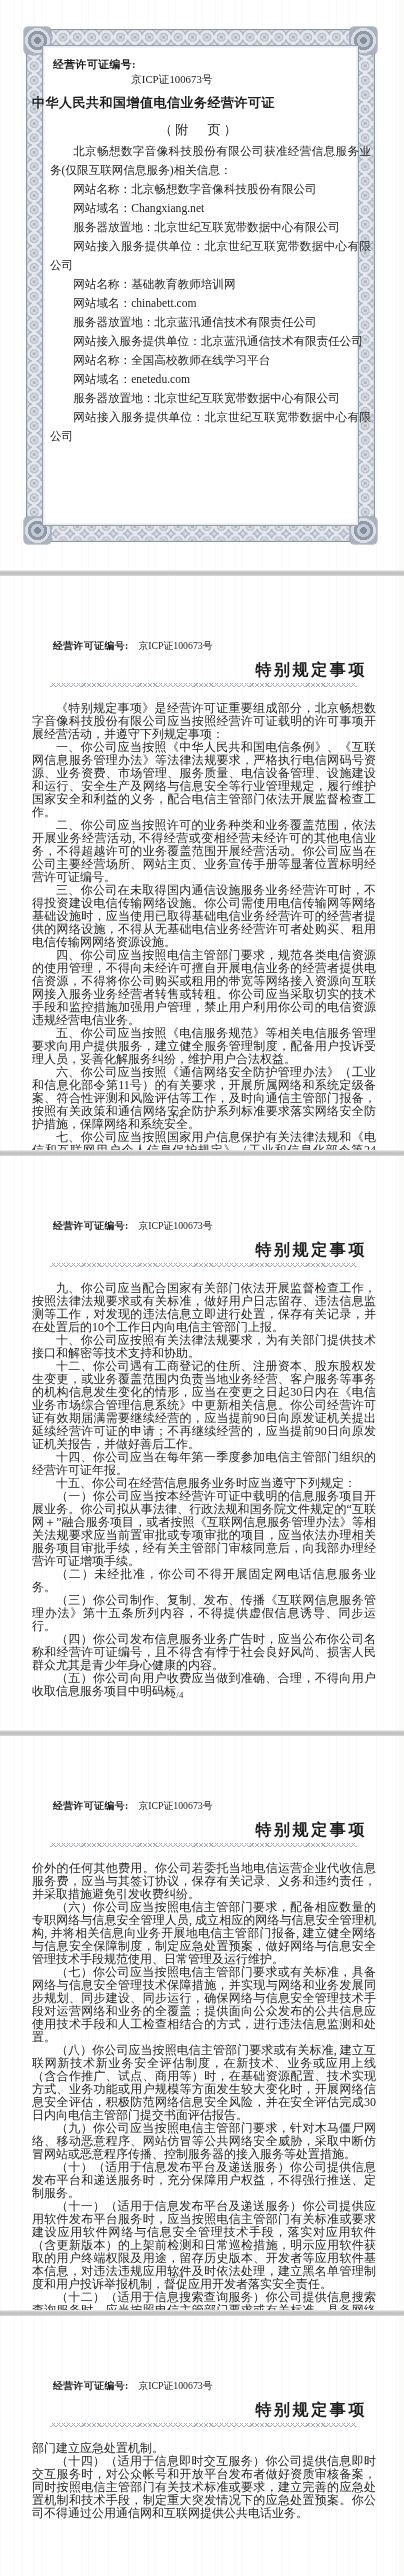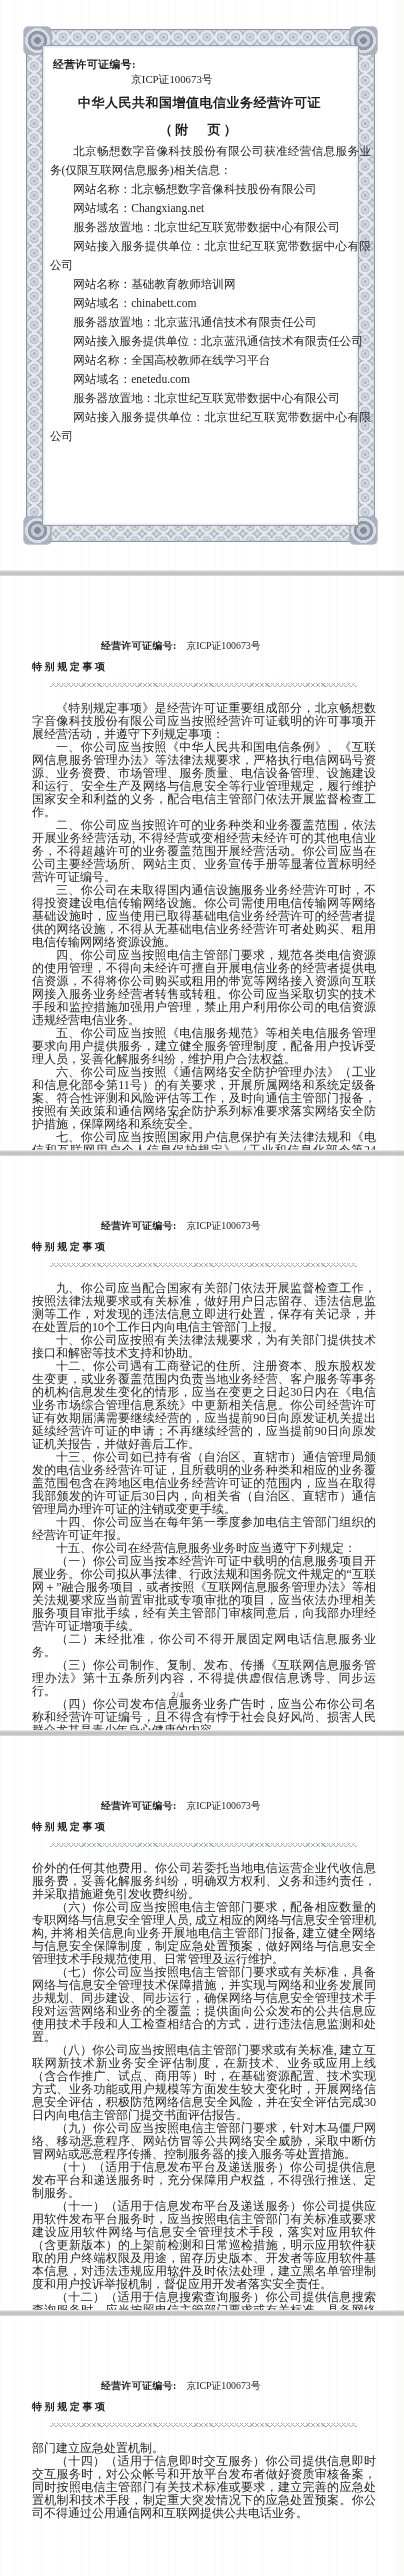--- a/index.html
+++ b/index.html
@@ -19,34 +19,34 @@
      background-size:14.4px 14.4px;
      box-shadow:inset 0 0 0 0.5px #c6cbd4;}
   .cert-inner{position:absolute;inset:15px;background:#fff;border:1px solid #98a0ae;
      box-shadow:0 0 0 1.5px #e7eaee inset;}
   .cert-corner{position:absolute;width:27px;height:27px;border-radius:4.1px;
      background:radial-gradient(circle at 50% 50%,#848d9d 0 3.6px,#c3c9d3 3.6px 6.7px,#9099a8 6.7px 9.8px,#dadde3 9.8px 12.4px,#aab2bf 12.4px 13.4px);
      box-shadow:0 0 0 0.5px #8f97a5;}
   .cc-tl{left:-3.1px;top:-3.1px}.cc-tr{right:-3.1px;top:-3.1px}.cc-bl{left:-3.1px;bottom:-3.1px}.cc-br{right:-3.1px;bottom:-3.1px}
   .cert-hdr-label{position:absolute;left:52px;top:58px;font-size:10.8px;font-weight:600;letter-spacing:0.5px;}
   .cert-hdr-no{position:absolute;left:130px;top:73px;font-size:10.8px;}
-  .cert-title{position:absolute;left:31px;right:31px;top:94px;text-align:center;
+  .cert-title{position:absolute;left:31px;right:31px;top:94px;
      font-size:13px;font-weight:700;letter-spacing:0.5px;}
   .cert-subtitle{position:absolute;left:31px;right:31px;top:121px;text-align:center;
-     font-size:13px;font-weight:700;letter-spacing:3.1px;}
+     font-size:13px;font-weight:400;letter-spacing:3.1px;}
   .cert-body{position:absolute;left:49px;top:142px;width:321px;
      font-size:11.6px;line-height:19px;text-align:justify;}
   .cert-body p{margin:0;text-indent:2em;}
 
   
-  .prov-hdr{position:absolute;left:52px;top:66px;font-size:9.8px;white-space:nowrap;margin-left:48px;}
+  .prov-hdr{position:absolute;left:52px;top:66px;font-size:9.8px;white-space:nowrap;}
   .prov-hdr .lbl{font-weight:700;letter-spacing:0.5px;}
   .prov-hdr .num{margin-left:7.2px;font-weight:400;}
-  .prov-title{position:absolute;left:31px;right:31px;top:86px;text-align:left;
-     font-size:10px;font-weight:700;letter-spacing:2.6px;}
+  .prov-title{position:absolute;left:31px;right:31px;top:86px;text-align:right;
+     font-size:16px;font-weight:700;letter-spacing:2.6px;}
   .zigzag{position:absolute;left:49px;top:109px;width:307px;height:4.1px;opacity:.85;
      background:
        repeating-linear-gradient(45deg,#9aa1ab 0 0.8px,transparent 0.8px 3.6px),
        repeating-linear-gradient(-45deg,#9aa1ab 0 0.8px,transparent 0.8px 3.6px);}
   .prov-body{position:absolute;left:31px;top:128px;width:344px;
      font-size:12px;line-height:13px;text-align:justify;}
   .prov-par{margin:0;text-indent:2em;}
   .prov-par.cont{text-indent:0;}
   .page-number{position:absolute;left:121px;width:62px;bottom:30px;text-align:right;
      font-size:8.8px;color:#2c2c2c;letter-spacing:0.5px;}
@@ -130,41 +130,40 @@
     <div class="prov-hdr">
       <span class="lbl">经营许可证编号:</span>
       <span class="num">京ICP证100673号</span>
     </div>
     <div class="prov-title">特别规定事项</div>
     <div class="zigzag"></div>
     <div class="prov-body">
         <p class="prov-par">九、你公司应当配合国家有关部门依法开展监督检查工作，按照法律法规要求或有关标准，做好用户日志留存、违法信息监测等工作，对发现的违法信息立即进行处置，保存有关记录，并在处置后的10个工作日内向电信主管部门上报。</p>
         <p class="prov-par">十、你公司应按照有关法律法规要求，为有关部门提供技术接口和解密等技术支持和协助。</p>
         <p class="prov-par">十二、你公司遇有工商登记的住所、注册资本、股东股权发生变更，或业务覆盖范围内负责当地业务经营、客户服务等事务的机构信息发生变化的情形，应当在变更之日起30日内在《电信业务市场综合管理信息系统》中更新相关信息。你公司经营许可证有效期届满需要继续经营的，应当提前90日向原发证机关提出延续经营许可证的申请；不再继续经营的，应当提前90日向原发证机关报告，并做好善后工作。</p>
-        <p class="prov-par">十三、你公司如已持有省（自治区、直辖市）通信管理局颁发的电信业务经营许可证，且所载明的业务种类和相应的业务覆盖范围包含在跨地区电信业务经营许可证的范围内，应当在取得我部颁发的许可证后30日内，向相关省（自治区、直辖市）通信管理局办理许可证的注销或变更手续。</p>
         <p class="prov-par">十四、你公司应当在每年第一季度参加电信主管部门组织的经营许可证年报。</p>
         <p class="prov-par">十五、你公司在经营信息服务业务时应当遵守下列规定：</p>
         <p class="prov-par">（一）你公司应当按本经营许可证中载明的信息服务项目开展业务。你公司拟从事法律、行政法规和国务院文件规定的“互联网＋”融合服务项目，或者按照《互联网信息服务管理办法》等相关法规要求应当前置审批或专项审批的项目，应当依法办理相关服务项目审批手续，经有关主管部门审核同意后，向我部办理经营许可证增项手续。</p>
         <p class="prov-par">（二）未经批准，你公司不得开展固定网电话信息服务业务。</p>
         <p class="prov-par">（三）你公司制作、复制、发布、传播《互联网信息服务管理办法》第十五条所列内容，不得提供虚假信息诱导、同步运行。</p>
         <p class="prov-par">（四）你公司发布信息服务业务广告时，应当公布你公司名称和经营许可证编号，且不得含有悖于社会良好风尚、损害人民群众尤其是青少年身心健康的内容。</p>
         <p class="prov-par">（五）你公司向用户收费应当做到准确、合理，不得向用户收取信息服务项目中明码标</p>
       </div>
     <div class="page-number">2/4</div>
   </section>
 
   <section class="page pg4">
     <div class="prov-hdr">
       <span class="lbl">经营许可证编号:</span>
       <span class="num">京ICP证100673号</span>
     </div>
     <div class="prov-title">特别规定事项</div>
     <div class="zigzag"></div>
     <div class="prov-body">
-        <p class="prov-par cont">价外的任何其他费用。你公司若委托当地电信运营企业代收信息服务费，妥善化解服务纠纷，明确双方权利、义务和违约责任，并采取措施避免引发收费纠纷。</p>
+        <p class="prov-par cont">价外的任何其他费用。你公司若委托当地电信运营企业代收信息服务费，应当与其签订协议，保存有关记录、义务和违约责任，并采取措施避免引发收费纠纷。</p>
         <p class="prov-par">（六）你公司应当按照电信主管部门要求，配备相应数量的专职网络与信息安全管理人员, 成立相应的网络与信息安全管理机构, 并将相关信息向业务开展地电信主管部门报备, 建立健全网络与信息安全保障制度，制定应急处置预案，做好网络与信息安全管理技术手段规范使用、日常管理及运行维护。</p>
         <p class="prov-par">（七）你公司应当按照电信主管部门要求或有关标准，具备网络与信息安全管理技术保障措施，并实现与网络和业务发展同步规划、同步建设、同步运行，确保网络与信息安全管理技术手段对运营网络和业务的全覆盖；提供面向公众发布的公共信息应使用技术手段和人工检查相结合的方式，进行违法信息监测和处置。</p>
         <p class="prov-par">（八）你公司应当按照电信主管部门要求或有关标准, 建立互联网新技术新业务安全评估制度，在新技术、业务或应用上线（含合作推广、试点、商用等）时，在基础资源配置、技术实现方式、业务功能或用户规模等方面发生较大变化时，开展网络信息安全评估，积极防范网络信息安全风险，并在安全评估完成30日内向电信主管部门提交书面评估报告。</p>
         <p class="prov-par">（九）你公司应当按照电信主管部门要求，针对木马僵尸网络、移动恶意程序、网站仿冒等公共网络安全威胁，采取中断仿冒网站或恶意程序传播、控制服务器的接入服务等处置措施。</p>
         <p class="prov-par">（十）（适用于信息发布平台及递送服务）你公司提供信息发布平台和递送服务时，充分保障用户权益，不得强行推送、定制服务。</p>
         <p class="prov-par">（十一）（适用于信息发布平台及递送服务）你公司提供应用软件发布平台服务时，应当按照电信主管部门有关标准或要求建设应用软件网络与信息安全管理技术手段，落实对应用软件（含更新版本）的上架前检测和日常巡检措施，明示应用软件获取的用户终端权限及用途，留存历史版本、开发者等应用软件基本信息，对违法违规应用软件及时依法处理，建立黑名单管理制度和用户投诉举报机制，督促应用开发者落实安全责任。</p>
         <p class="prov-par">（十二）（适用于信息搜索查询服务）你公司提供信息搜索查询服务时，应当按照电信主管部门要求或有关标准，具备网络信息安全技术保障措施，不得向用户推送或推荐违法信息。</p>
         <p class="prov-par">（十三）（适用于信息社区平台服务）你公司提供信息社区平台服务时，对公众帐号和开放平台发布者做好资质审核备案，对违反国家相关法律法规或协议约定的，视情节采取警示、限制发布、暂停更新直至关闭账号等措施。你公司应依照有关法律规定，配合电信主管</p>
       </div>
     <div class="page-number">3/4</div>

